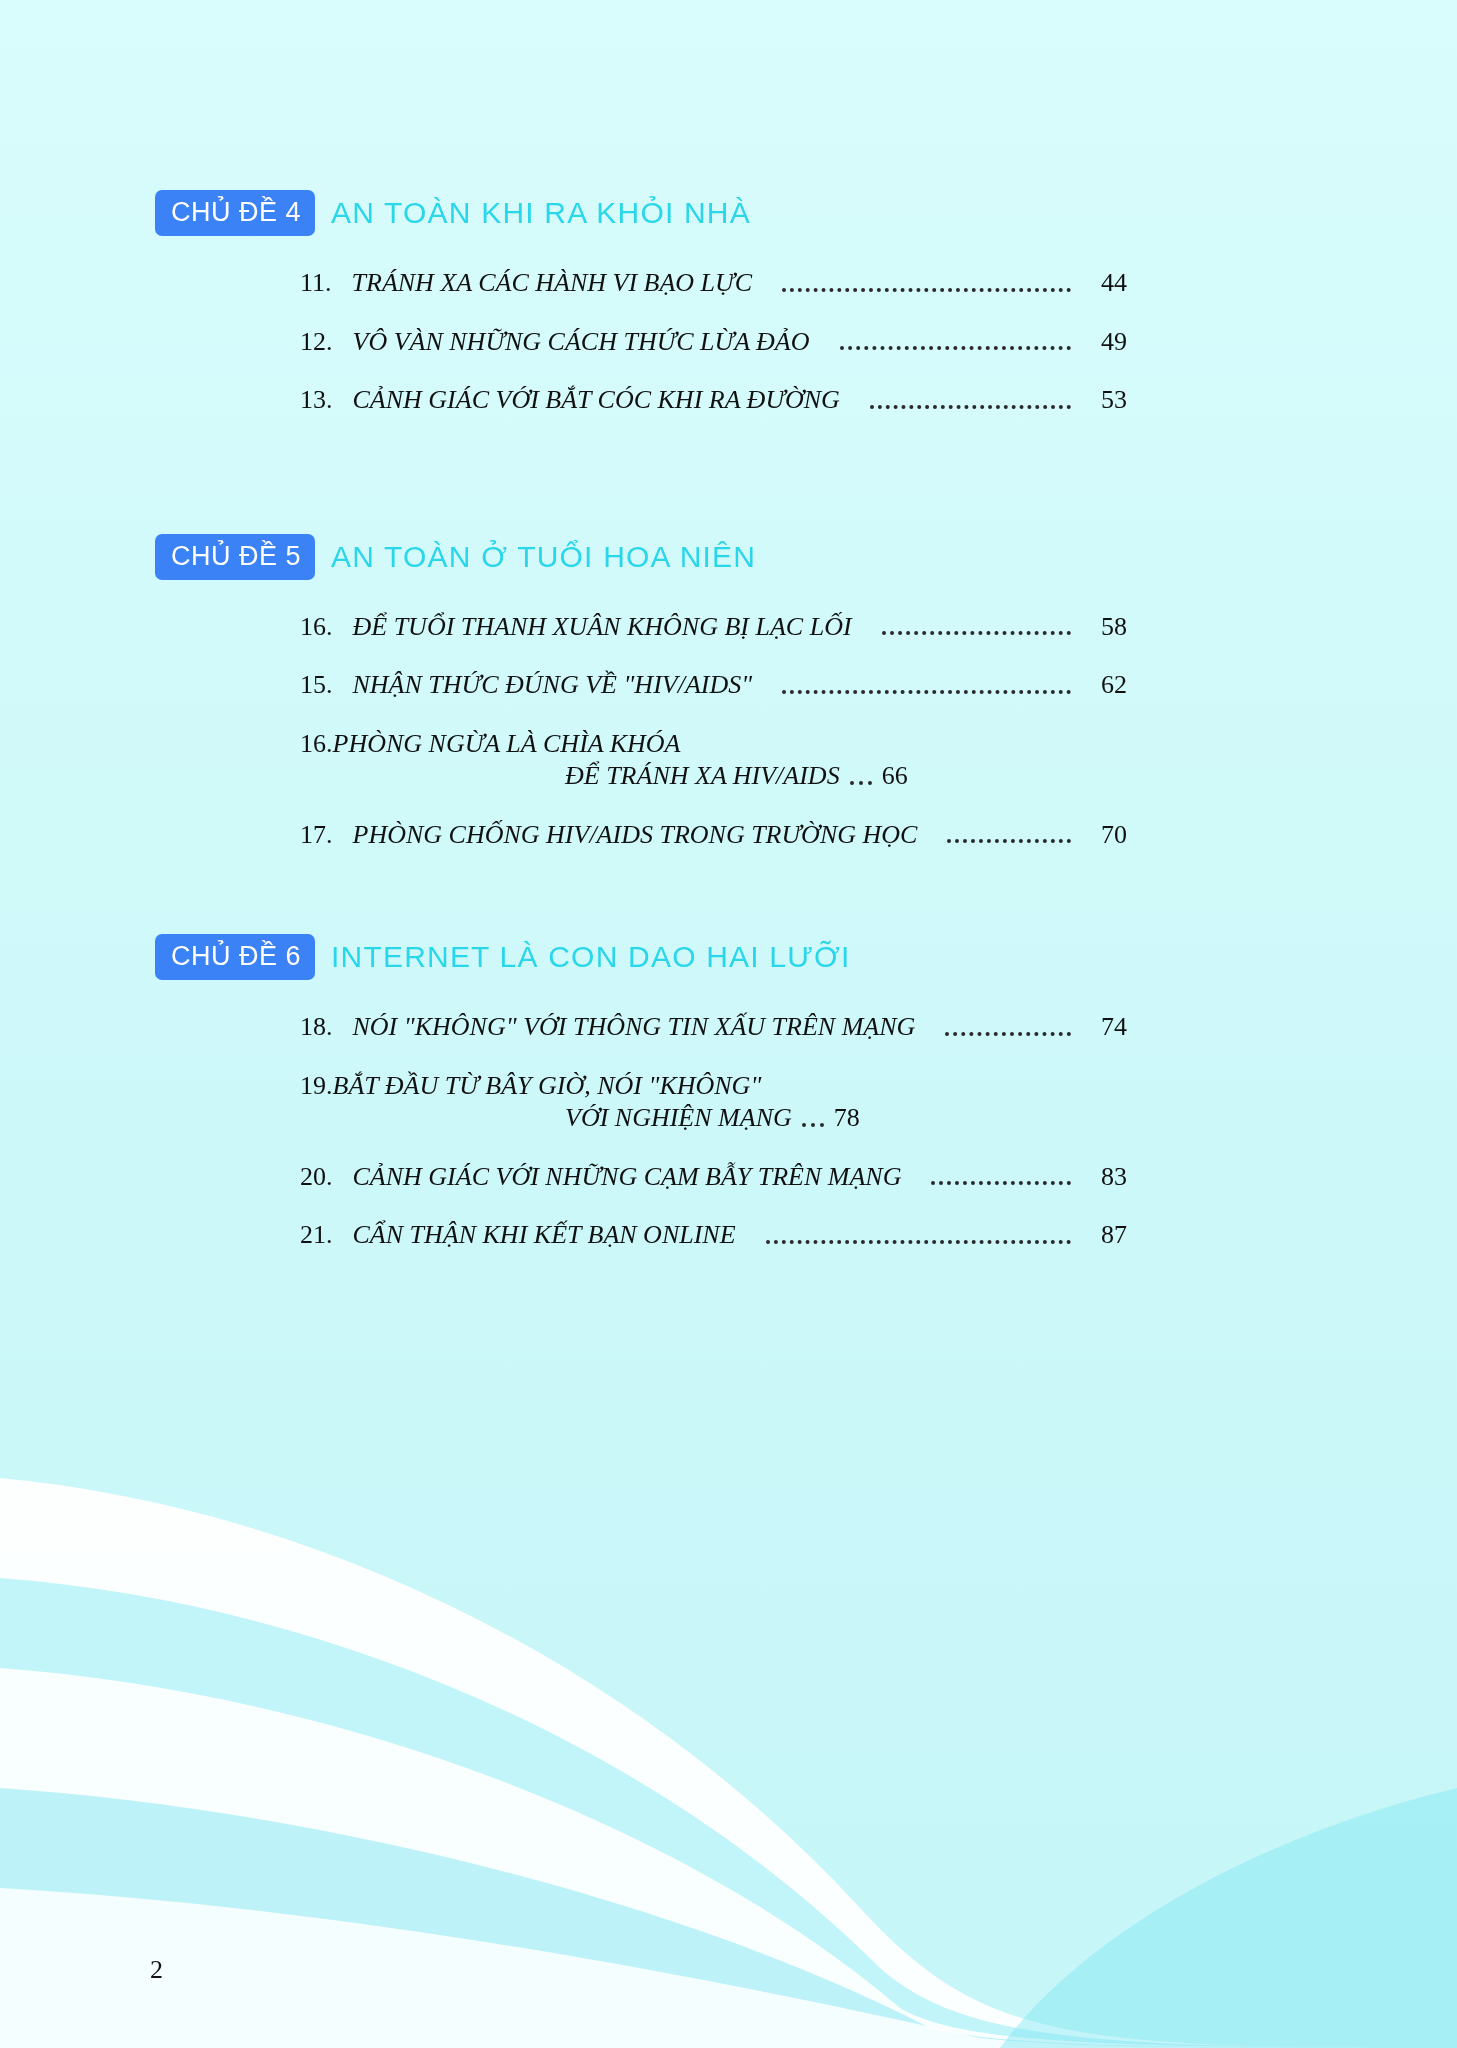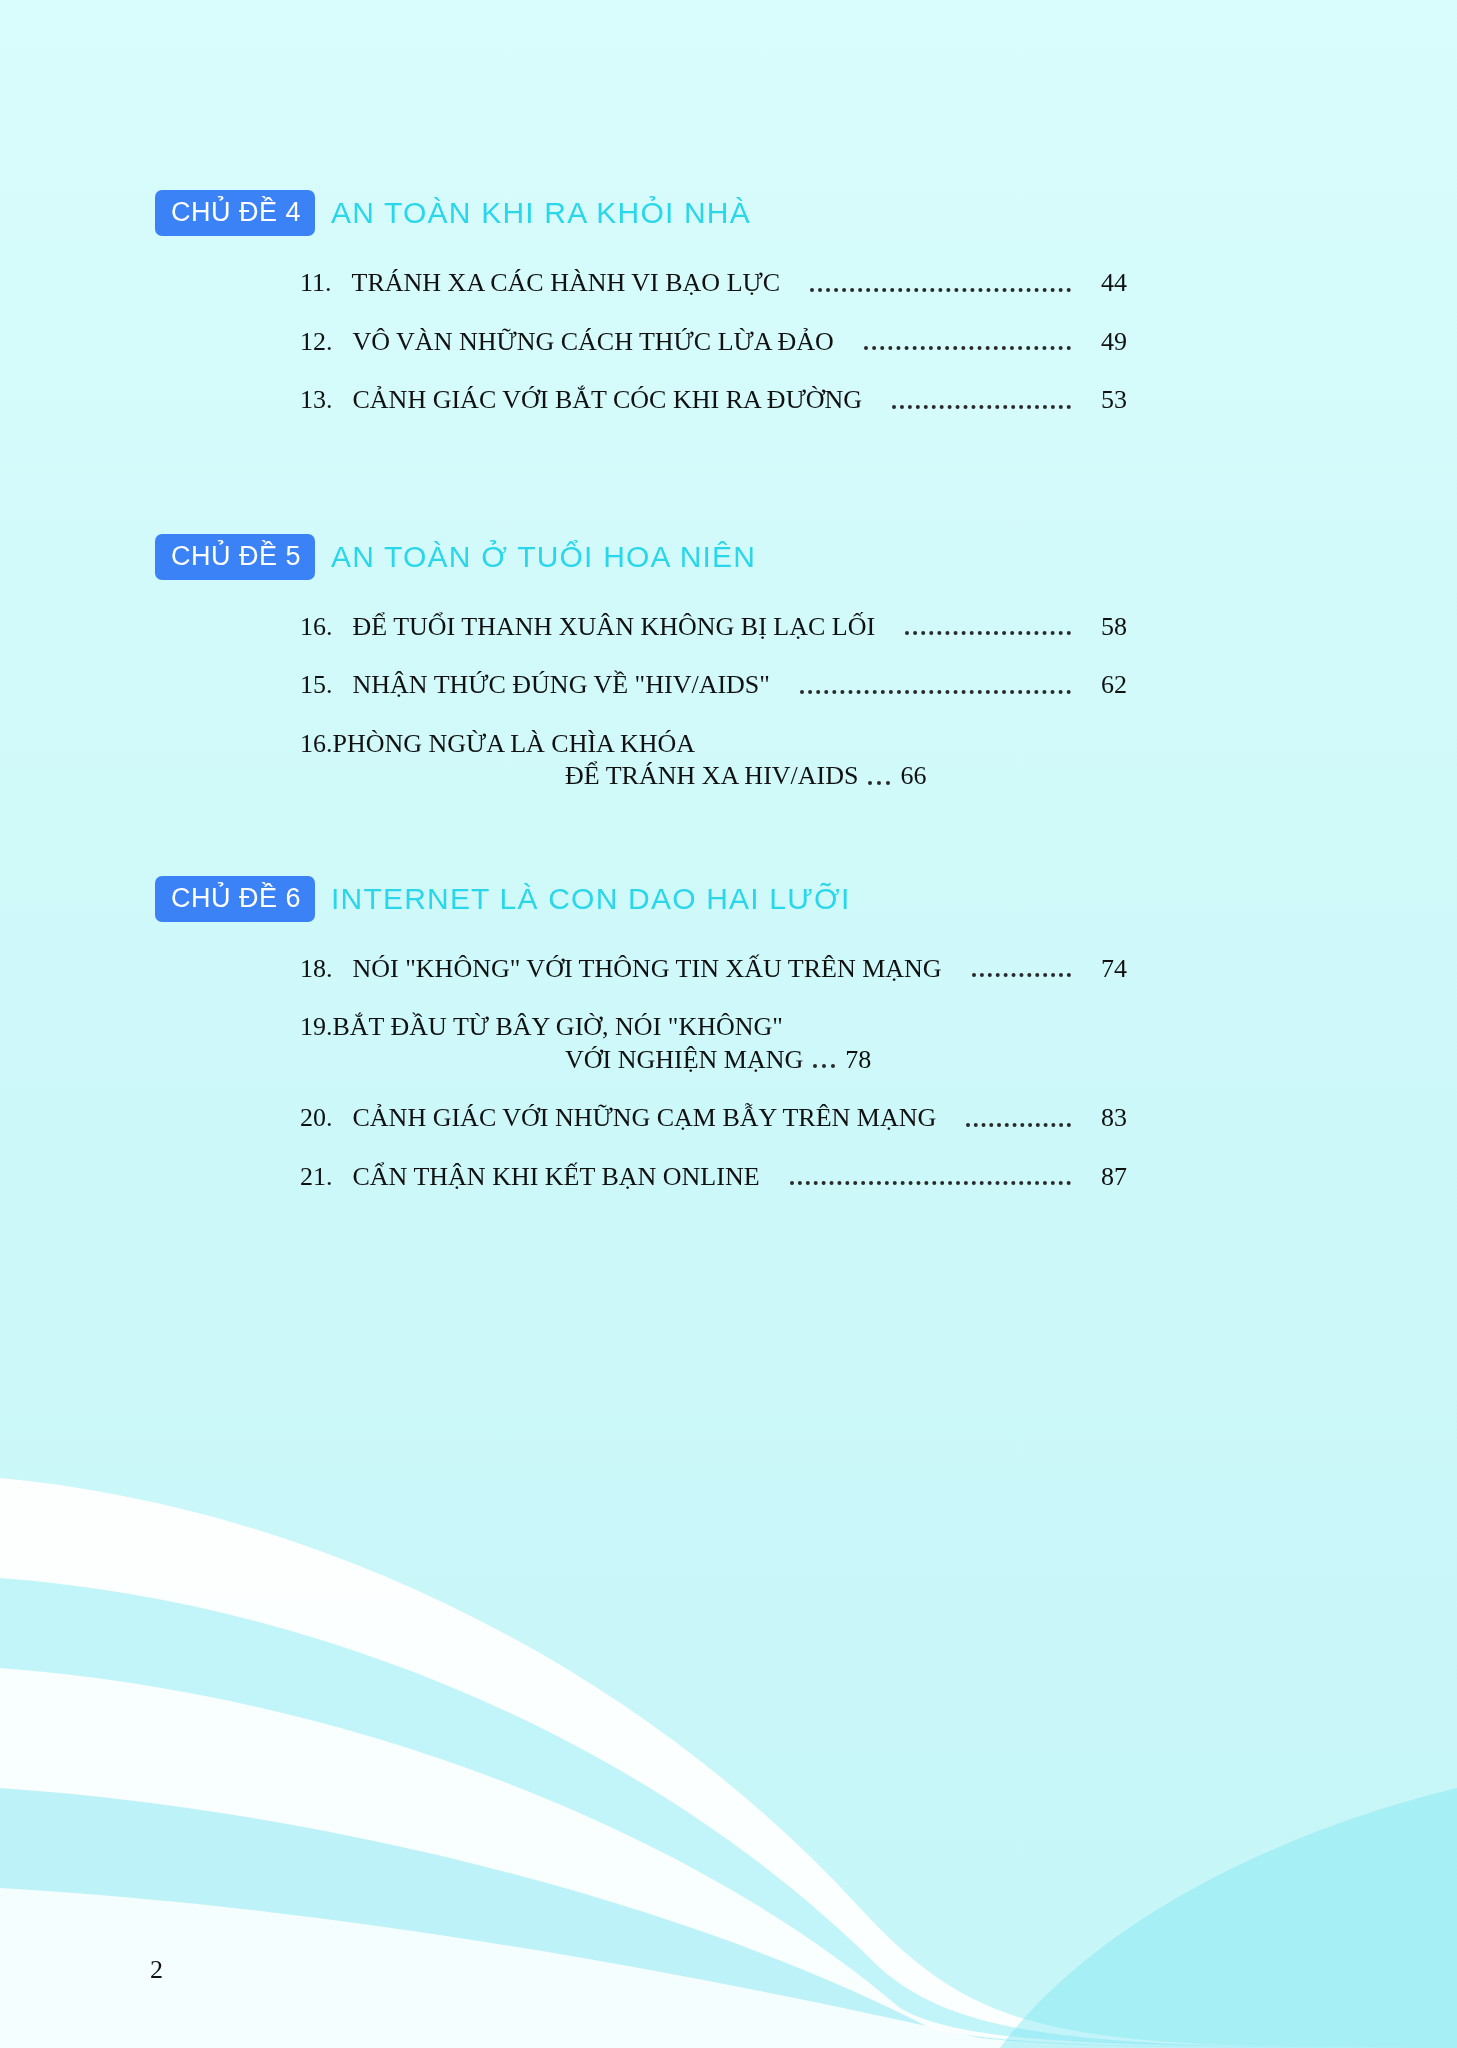--- a/index.html
+++ b/index.html
@@ -80,20 +80,21 @@
     color: #111111;
     padding: 13px 0 13px 0;
     line-height: 1.25;
     gap: 20px;
   }
   .entry .num {
     white-space: nowrap;
   }
   .entry .label {
     white-space: nowrap;
+    font-style: italic;
   }
   .entry .leader {
     flex: 1 1 auto;
     margin: 0 10px 8px 10px;
     border-bottom: 4px dotted #2a2a2a;
     min-width: 22px;
     height: 1px;
   }
   .entry .page-no {
     white-space: nowrap;
@@ -194,20 +195,26 @@
         <span class="line1">
           <span class="num">16.</span><span class="label">PHÒNG NGỪA LÀ CHÌA KHÓA</span>
         </span>
         <span class="line2">
           <span class="label">ĐỂ TRÁNH XA HIV/AIDS</span>
           <span class="leader"></span>
           <span class="page-no">66</span>
         </span>
       </div>
 
+      <div class="entry">
+        <span class="num">17.</span>
+        <span class="label">PHÒNG CHỐNG HIV/AIDS TRONG TRƯỜNG HỌC</span>
+        <span class="leader"></span>
+        <span class="page-no">70</span>
+      </div>
     </div>
 
     <div class="section" style="margin-top:70px;">
       <div class="section-head">
         <span class="topic-chip">CHỦ ĐỀ 6</span>
         <span class="section-title">INTERNET LÀ CON DAO HAI LƯỠI</span>
       </div>
 
       <div class="entry">
         <span class="num">18.</span>

